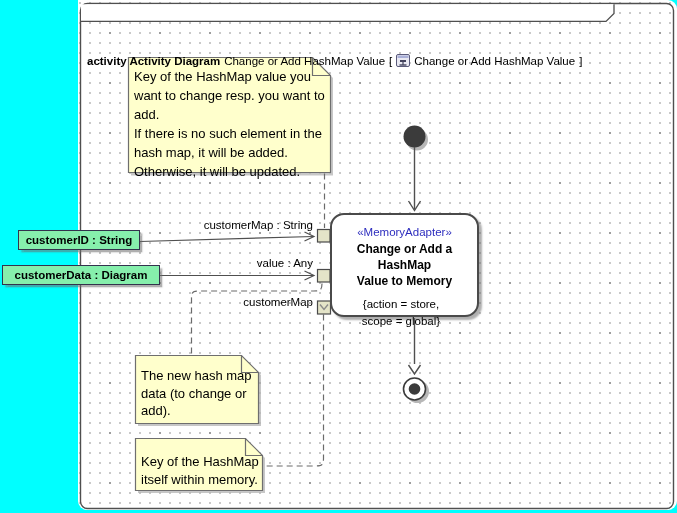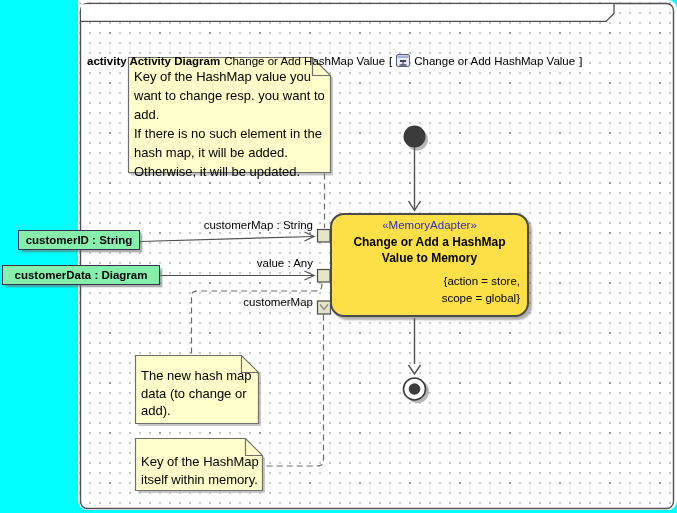--- a/index.html
+++ b/index.html
@@ -24,28 +24,28 @@
   .frame-title{
     left:87px;top:6px;font-size:11.5px;color:#000;white-space:nowrap;
     display:flex;align-items:flex-end;gap:4px;margin-top:48px;
   }
   .frame-title .bold{font-weight:bold;}
   .note-text{
     font-size:13px;color:#000;white-space:pre-line;line-height:19px;
   }
   .note-text.small{line-height:17.5px;}
   .action-node{
-    left:330px;top:213px;width:199px;height:104px;box-sizing:border-box;
-    background:#fde047;border:2px solid #4a4a4a;border-radius:14px;
+    left:330px;top:213px;width:149px;height:104px;box-sizing:border-box;
+    background:#ffffff;border:2px solid #4a4a4a;border-radius:14px;
     box-shadow:3px 3px 2px rgba(110,110,110,0.55);
-    padding-top:4px;text-align:center;
+    padding-top:11px;text-align:center;
   }
   .stereotype{font-size:11.5px;color:#2d2dbe;}
   .action-name{font-size:12px;font-weight:bold;color:#000;white-space:pre-line;line-height:16px;margin-top:3px;}
-  .action-tags{font-size:11.5px;color:#000;white-space:pre-line;line-height:17px;margin-top:7px;text-align:right;padding-right:7px;}
+  .action-tags{font-size:11.5px;color:#000;white-space:pre-line;line-height:17px;margin-top:7px;text-align:center;padding-right:7px;}
   .object-box{
     box-sizing:border-box;height:20px;background:#86efac;border:1px solid #33334d;
     box-shadow:2.5px 2.5px 1.5px rgba(110,110,110,0.55);
     font-size:11.5px;font-weight:bold;color:#000;text-align:center;line-height:18px;
     white-space:nowrap;
   }
   .edge-label{font-size:11.5px;color:#000;white-space:nowrap;}
 </style>
 </head>
 <body>

